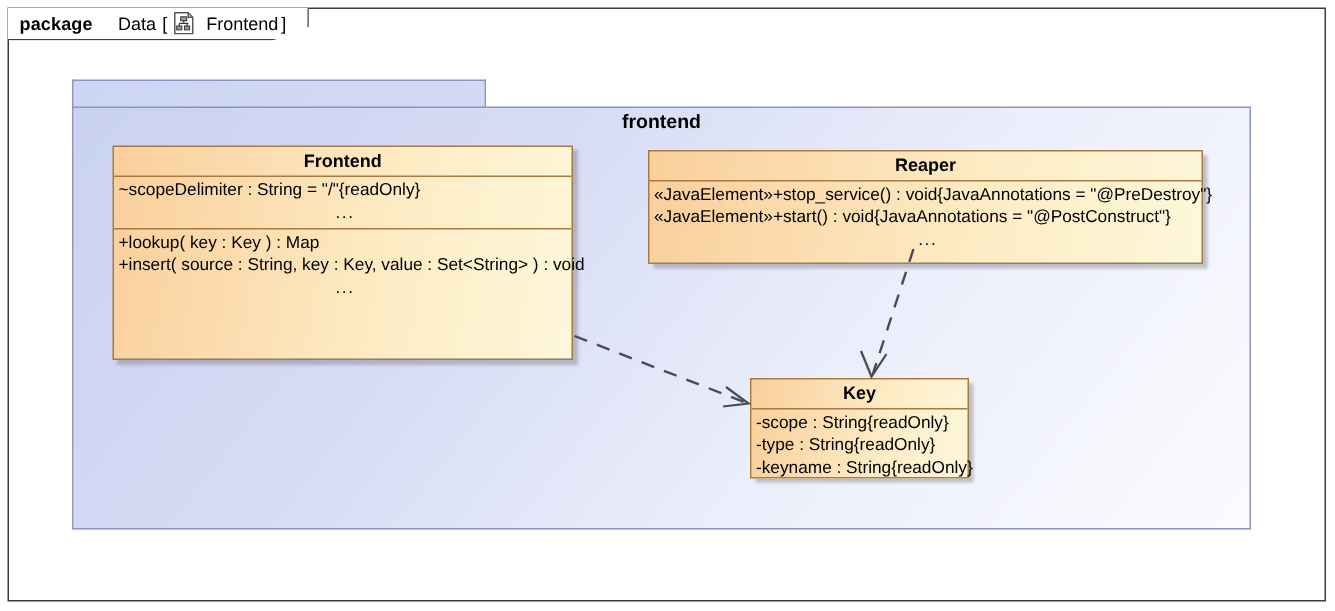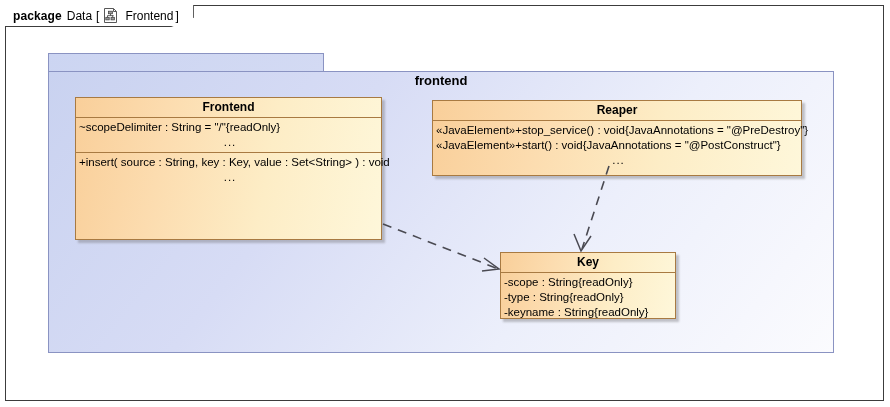--- a/index.html
+++ b/index.html
@@ -45,21 +45,21 @@
     font-size: 12px;
     color: #000000;
     white-space: nowrap;
     
     clip-path: polygon(0 0, 100% 0, 100% 58%, 88% 100%, 0 100%);
   }
   #frame-tab .kw {
     font-weight: bold;
     letter-spacing: 0.1px;
   }
-  #frame-tab .nm { margin-left: 5px; }
+  #frame-tab .nm { margin-left: 17px; }
   #frame-tab .br { margin-left: 4px; }
   #frame-tab .diag-name { margin-left: 4px; margin-right: 2px; }
   #frame-tab .br-close { margin-right: 10px; }
 
   .tab-icon {
     display: inline-block;
     width: 15px;
     height: 15px;
     margin: 0 3px 0 4px;
     position: relative;
@@ -134,21 +134,21 @@
     font-size: 11.5px;
     line-height: 15px;
     color: #000000;
     text-align: center;
     letter-spacing: 1px;
   }
 
   
   #class-frontend { left: 75px; top: 97px; width: 307px; height: 143px; }
   #class-reaper   { left: 432px; top: 100px; width: 370px; height: 76px; }
-  #class-key      { left: 500px; top: 252px; width: 176px; height: 67px; }
+  #class-key      { left: 500px; top: 252px; width: 146px; height: 67px; }
 
   
   #edges {
     position: absolute;
     left: 0; top: 0;
     width: 890px;
     height: 407px;
     pointer-events: none;
   }
 </style>
@@ -181,20 +181,21 @@
   <div id="pkg-body"></div>
   <div id="pkg-title">frontend</div>
 
   <div class="uml-class" id="class-frontend">
     <div class="uml-header">Frontend</div>
     <div class="uml-compartment">
       <div class="uml-line">~scopeDelimiter : String = "/"{readOnly}</div>
       <div class="uml-ellipsis">...</div>
     </div>
     <div class="uml-compartment">
+      <div class="uml-line">+lookup( key : Key ) : Map</div>
       <div class="uml-line">+insert( source : String, key : Key, value : Set&lt;String&gt; ) : void</div>
       <div class="uml-ellipsis">...</div>
     </div>
   </div>
 
   <div class="uml-class" id="class-reaper">
     <div class="uml-header">Reaper</div>
     <div class="uml-compartment">
       <div class="uml-line">«JavaElement»+stop_service() : void{JavaAnnotations = "@PreDestroy"}</div>
       <div class="uml-line">«JavaElement»+start() : void{JavaAnnotations = "@PostConstruct"}</div>

